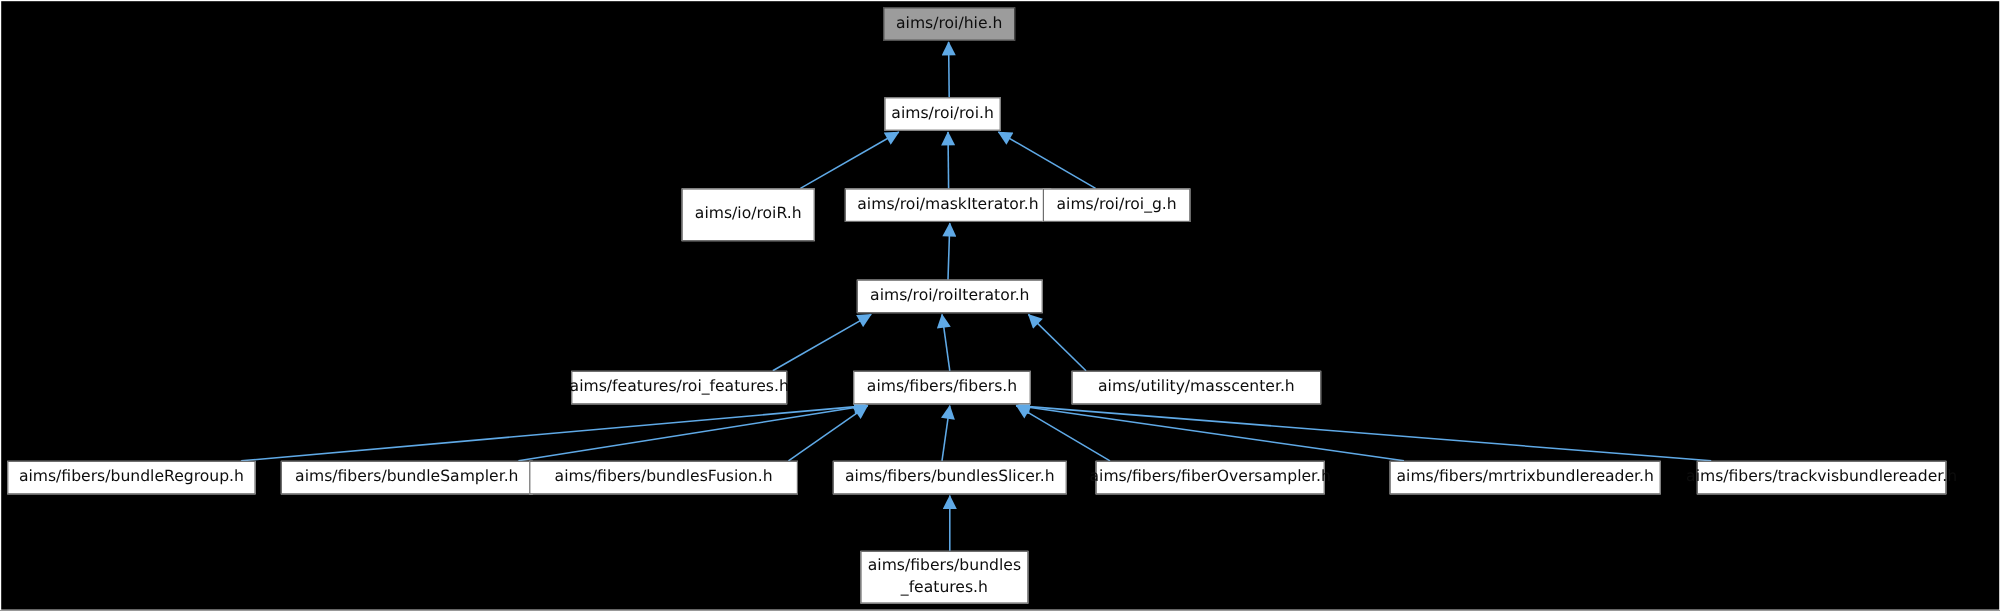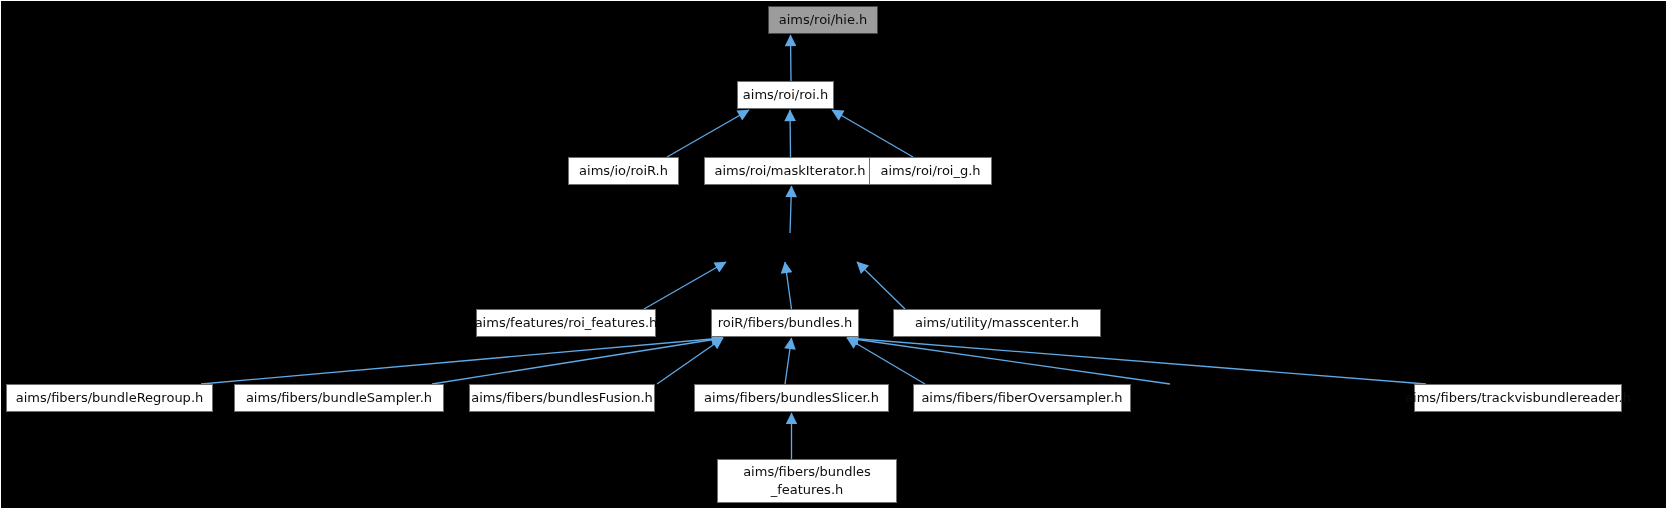--- a/index.html
+++ b/index.html
@@ -43,21 +43,20 @@
     display: flex;
     align-items: center;
     justify-content: center;
     text-align: center;
     white-space: pre-line;
     cursor: pointer;
   }
   .node.highlight {
     background: var(--hl-fill, #9c9c9c);
     border-color: var(--hl-border, #464646);
-    margin-left: 32px;
   }
 </style>
 </head>
 <body>
 
 <div id="stage">
 
   <svg id="edge-layer" viewBox="0 0 1665 507">
     <defs>
       <marker id="arrowhead" viewBox="0 0 10 10" refX="9.5" refY="5" markerWidth="11" markerHeight="9" orient="auto-start-reverse">
@@ -81,42 +80,44 @@
         <line x1="1169" y1="383" x2="846" y2="337" class="edge-line" marker-end="url(#arrowhead)"></line>
         <line x1="1425" y1="383" x2="846" y2="337" class="edge-line" marker-end="url(#arrowhead)"></line>
         <line x1="790.5" y1="458" x2="790.5" y2="412" class="edge-line" marker-end="url(#arrowhead)"></line>
       </g>
   </svg>
 
   <div class="node highlight" style="left:735px; top:5px;  width:110px; height:28px">aims/roi/hie.h</div>
 
   <div class="node" style="left:736px; top:80px; width:97px; height:28px">aims/roi/roi.h</div>
 
-  <div class="node" style="left:567px; top:156px; width:111px; height:28px">aims/io/roiR.h</div>
+  <div class="node" style="left:567px; top:156px; width:111px; height:44px">aims/io/roiR.h</div>
 
   <div class="node" style="left:703px; top:156px; width:172px; height:28px">aims/roi/maskIterator.h</div>
 
   <div class="node" style="left:868px; top:156px; width:123px; height:28px">aims/roi/roi_g.h</div>
 
+  <div class="node" style="left:713px; top:232px; width:155px; height:28px">aims/roi/roiIterator.h</div>
 
   <div class="node" style="left:475px; top:308px; width:180px; height:28px">aims/features/roi_features.h</div>
 
-  <div class="node" style="left:710px; top:308px; width:148px; height:28px">roiR/fibers/bundles.h</div>
+  <div class="node" style="left:710px; top:308px; width:148px; height:28px">aims/fibers/fibers.h</div>
 
   <div class="node" style="left:892px; top:308px; width:208px; height:28px">aims/utility/masscenter.h</div>
 
   <div class="node" style="left:5px; top:383px; width:207px; height:28px">aims/fibers/bundleRegroup.h</div>
 
   <div class="node" style="left:233px; top:383px; width:210px; height:28px">aims/fibers/bundleSampler.h</div>
 
-  <div class="node" style="left:468px; top:383px; width:186px; height:28px">aims/fibers/bundlesFusion.h</div>
+  <div class="node" style="left:440px; top:383px; width:224px; height:28px">aims/fibers/bundlesFusion.h</div>
 
   <div class="node" style="left:693px; top:383px; width:195px; height:28px">aims/fibers/bundlesSlicer.h</div>
 
-  <div class="node" style="left:912px; top:383px; width:218px; height:28px">aims/fibers/fiberOversampler.h</div>
+  <div class="node" style="left:912px; top:383px; width:191px; height:28px">aims/fibers/fiberOversampler.h</div>
 
+  <div class="node" style="left:1157px; top:383px; width:226px; height:28px">aims/fibers/mrtrixbundlereader.h</div>
 
   <div class="node" style="left:1413px; top:383px; width:208px; height:28px">aims/fibers/trackvisbundlereader.h</div>
 
-  <div class="node" style="left:716px; top:458px; width:180px; height:44px">aims/fibers/bundles
+  <div class="node" style="left:716px; top:458px; width:140px; height:44px">aims/fibers/bundles
 _features.h</div>
 
 </div>
 
 </body></html>

